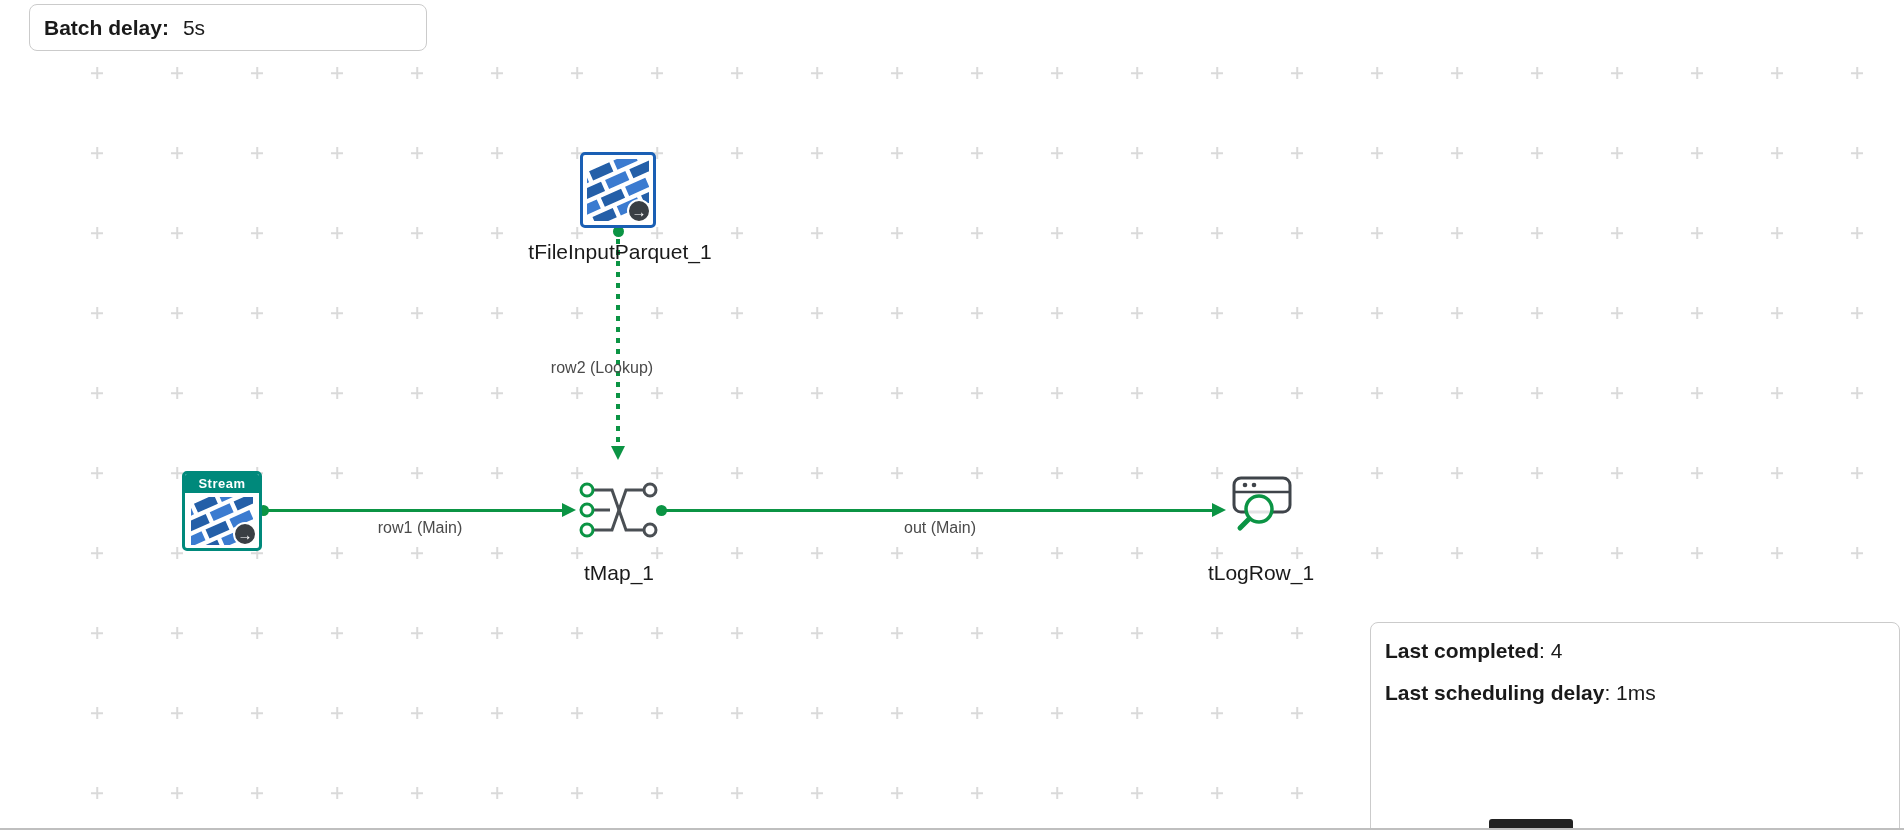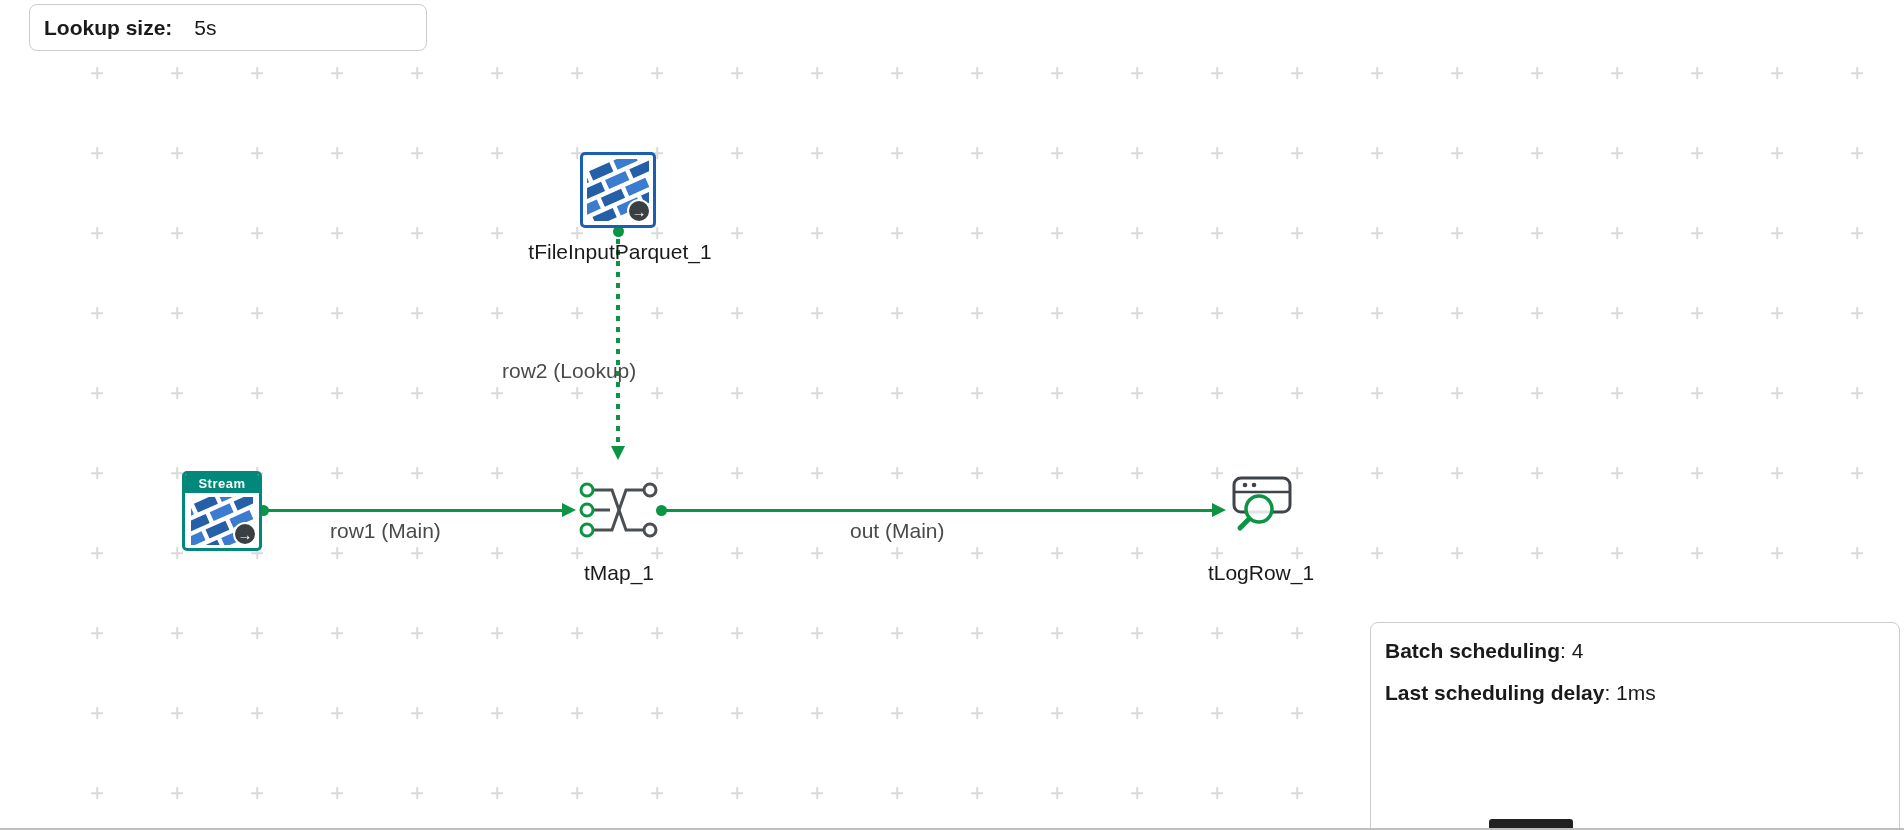--- a/index.html
+++ b/index.html
@@ -30,43 +30,43 @@
   .plus::before{content:"";position:absolute;left:50%;top:0;width:1.5px;height:100%;background:var(--grid);transform:translateX(-50%);}
   .plus::after{content:"";position:absolute;top:50%;left:0;height:1.5px;width:100%;background:var(--grid);transform:translateY(-50%);}
 
   
   .batch-box{
     position:absolute;left:29px;top:4px;width:398px;height:47px;z-index:4;
     background:#fff;border:1px solid var(--box-border);border-radius:8px;
     display:flex;align-items:center;padding-left:14px;font-size:21px;
   }
   .batch-box .lbl{font-weight:bold;}
-  .batch-box .val{margin-left:22px;}
+  .batch-box .val{margin-left:14px;}
 
   .stats-box{
     position:absolute;left:1370px;top:622px;width:530px;height:232px;z-index:4;
     background:#fff;border:1px solid var(--box-border);border-radius:8px;
     padding:7px 0 0 14px;font-size:21px;line-height:42px;
   }
   .stat-row .lbl{font-weight:bold;}
   .stat-clip{position:absolute;left:118px;top:196px;width:84px;height:12px;background:#222;border-radius:3px;}
 
   
   .conn{position:absolute;z-index:1;}
   .hline{height:3px;background:var(--green);}
   .anchor-dot{position:absolute;width:11px;height:11px;border-radius:50%;background:var(--green);z-index:2;}
   .arrow-right{position:absolute;width:0;height:0;border-top:7px solid transparent;border-bottom:7px solid transparent;border-left:14px solid var(--green);}
   .arrow-down{position:absolute;width:0;height:0;border-left:7px solid transparent;border-right:7px solid transparent;border-top:14px solid var(--green);}
   .dotted-v{
     position:absolute;width:4px;
     background:repeating-linear-gradient(to bottom,var(--green) 0 5px,transparent 5px 11px);
   }
   .conn-label{
-    position:absolute;z-index:2;font-size:21px;color:var(--conn-label);
-    white-space:nowrap;
+    position:absolute;z-index:2;font-size:16px;color:var(--conn-label);
+    text-align:center;white-space:nowrap;
   }
 
   
   .component{position:absolute;z-index:3;}
   .comp-label{
     position:absolute;z-index:3;font-size:21px;color:var(--ink);
     text-align:center;white-space:nowrap;
   }
   .icon-frame{
     position:relative;background:#fff;border-radius:5px;width:100%;height:100%;
@@ -318,21 +318,21 @@
       <div class="plus" style="left: 1377px; top: 793px;"></div>
       <div class="plus" style="left: 1457px; top: 793px;"></div>
       <div class="plus" style="left: 1537px; top: 793px;"></div>
       <div class="plus" style="left: 1617px; top: 793px;"></div>
       <div class="plus" style="left: 1697px; top: 793px;"></div>
       <div class="plus" style="left: 1777px; top: 793px;"></div>
       <div class="plus" style="left: 1857px; top: 793px;"></div>
     </div>
 
   <div class="batch-box">
-    <span class="lbl">Lookup size:</span>
+    <span class="lbl">Batch delay:</span>
     <span class="val">5s</span>
   </div>
 
   <div class="anchor-dot" style="left:613px;top:226px;"></div>
   <div class="conn dotted-v" style="left:616px;top:239px;height:207px;"></div>
   <div class="arrow-down" style="left:611px;top:446px;"></div>
   <div class="conn-label" style="left:502px;top:359px;width:200px;">row2 (Lookup)</div>
 
   <div class="anchor-dot" style="left:258px;top:505px;"></div>
   <div class="conn hline" style="left:264px;top:509px;width:300px;"></div>
@@ -416,21 +416,21 @@
       <circle cx="16" cy="14" r="2.3" fill="#3F444A"></circle>
       <circle cx="25" cy="14" r="2.3" fill="#3F444A"></circle>
       <circle cx="30" cy="38" r="13" fill="#ffffff" fill-opacity="0.85" stroke="#0B9444" stroke-width="3.5"></circle>
       <line x1="20" y1="48" x2="11" y2="57" stroke="#0B9444" stroke-width="5" stroke-linecap="round"></line>
     </svg>
   </div>
   <div class="comp-label" style="left:1191px;top:561px;width:140px;">tLogRow_1</div>
 
   <div class="stats-box">
     <div class="stat-row">
-      <span class="lbl">Batch scheduling</span><span class="sep">: </span><span class="val">4</span>
+      <span class="lbl">Last completed</span><span class="sep">: </span><span class="val">4</span>
     </div>
     <div class="stat-row">
       <span class="lbl">Last scheduling delay</span><span class="sep">: </span><span class="val">1ms</span>
     </div>
     <div class="stat-clip"></div>
   </div>
 
 </div>
 
 </body></html>

